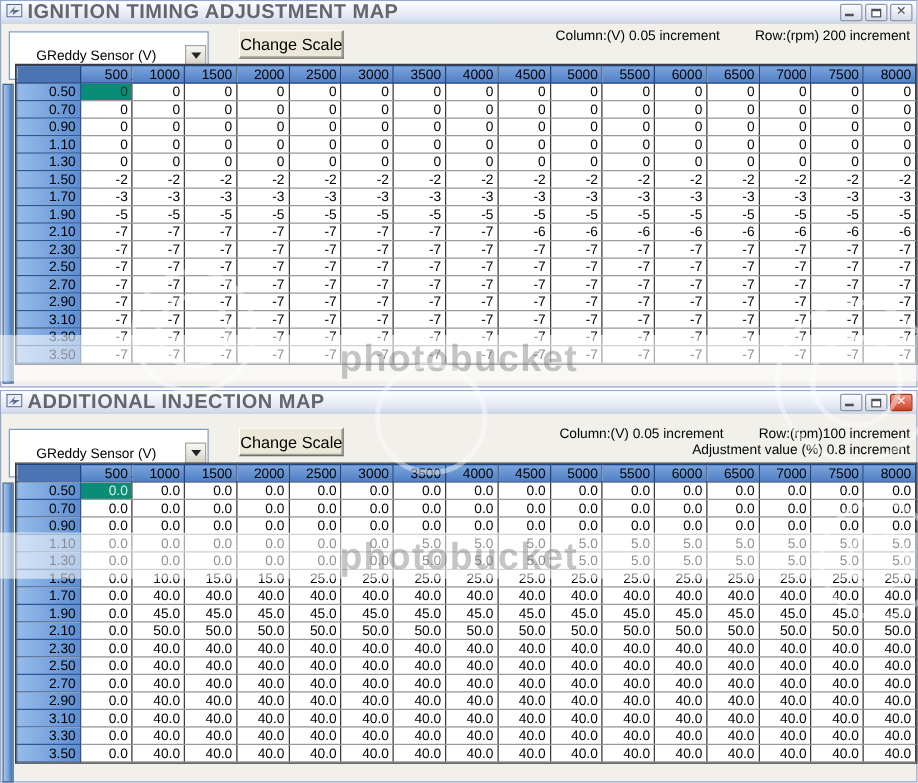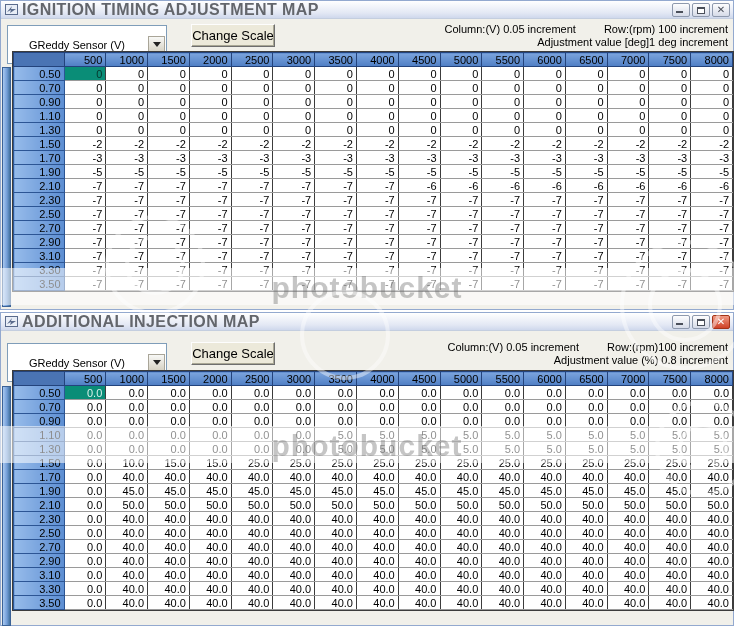--- a/index.html
+++ b/index.html
@@ -97,22 +97,21 @@
   </div>
   <div class="toolbar">
     <div class="dropdown">
       <span>GReddy Sensor (V)</span>
       <span class="dd-btn">
           <span class="dd-arrow"></span>
         </span>
     </div>
     <div class="changescale">Change Scale</div>
     <div class="info">
-      <div><span class="seg">Column:(V) 0.05 increment</span><span class="seg">Row:(rpm) 100 increment</span></div>
-      <div><span>Adjustment value [deg]1 deg increment</span></div>
+      <div><span class="seg">Column:(V) 0.05 increment</span><span class="seg">Row:(rpm) 200 increment</span></div>
     </div>
   </div>
   <div class="gridwrap">
     <div class="rowstrip"></div>
     <table>
         <colgroup>
           <col class="rowhdrcol">
           <col class="datacol">
           <col class="datacol">
           <col class="datacol">

